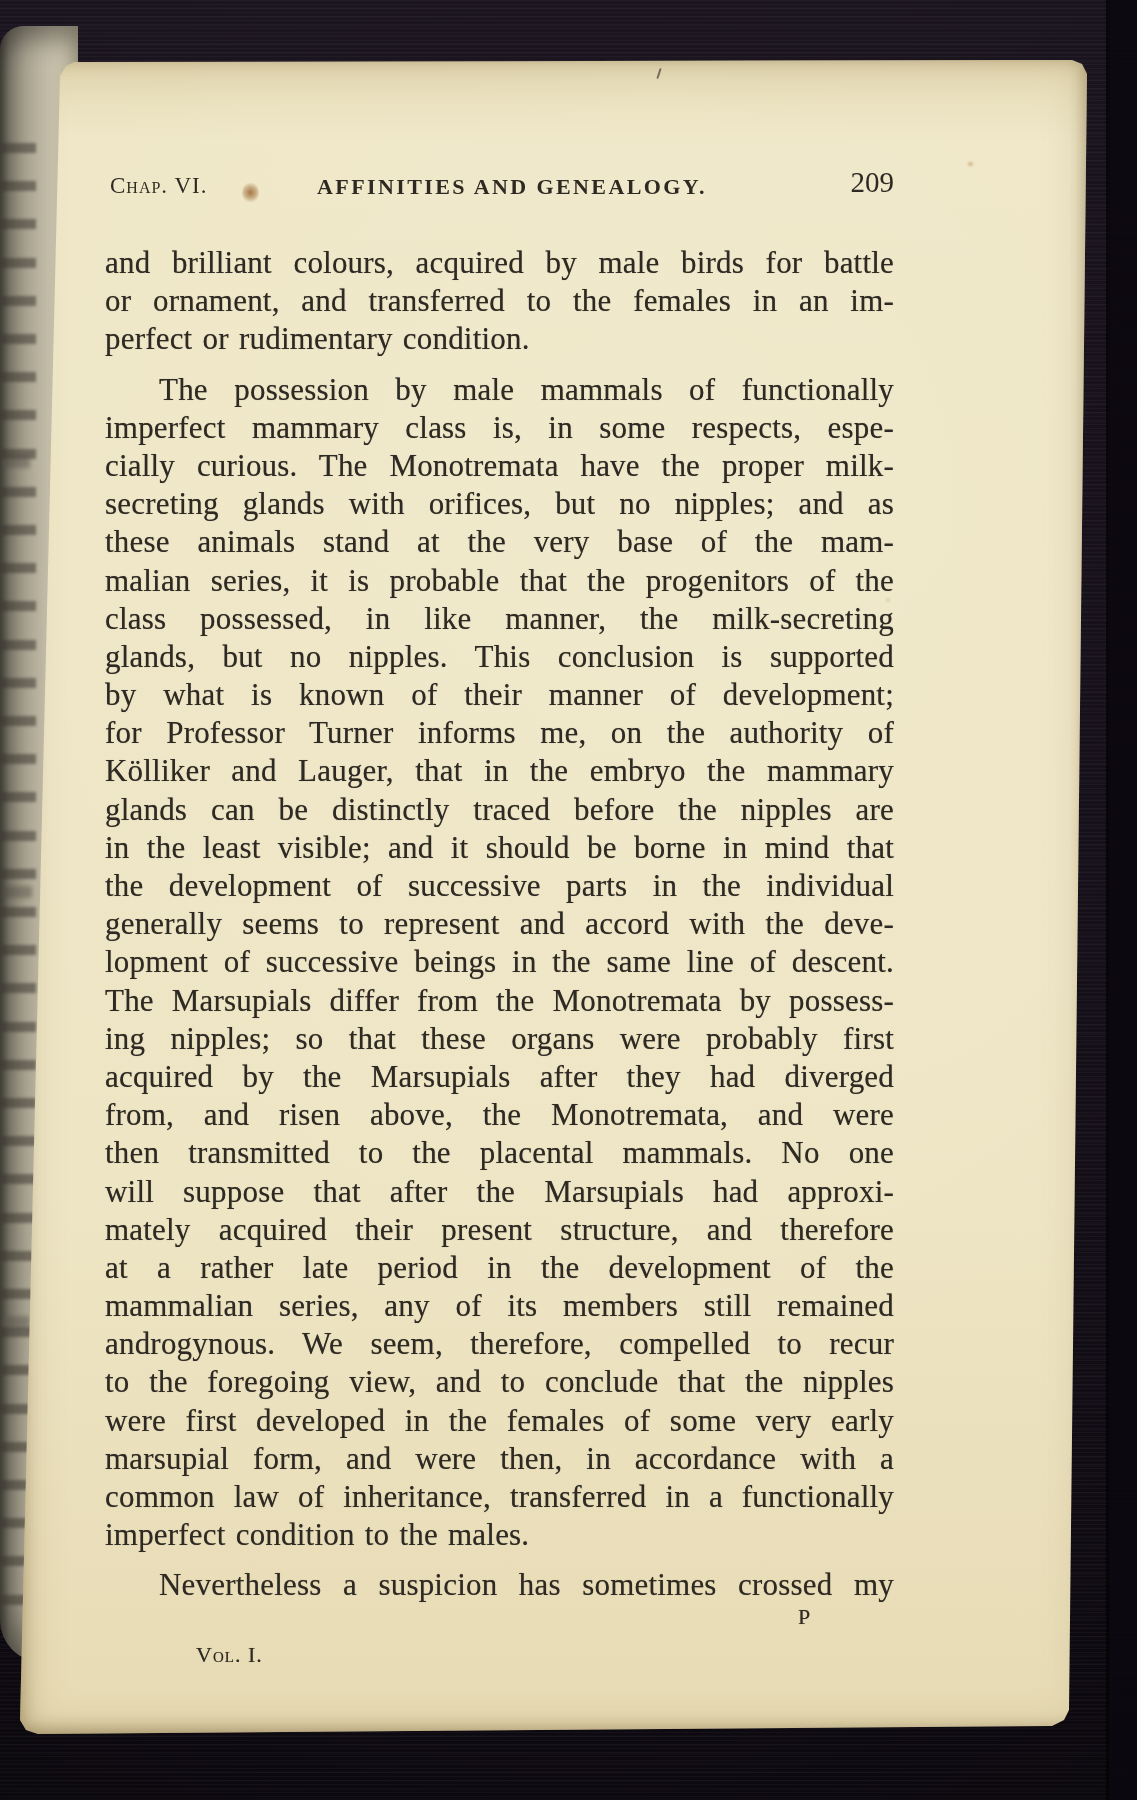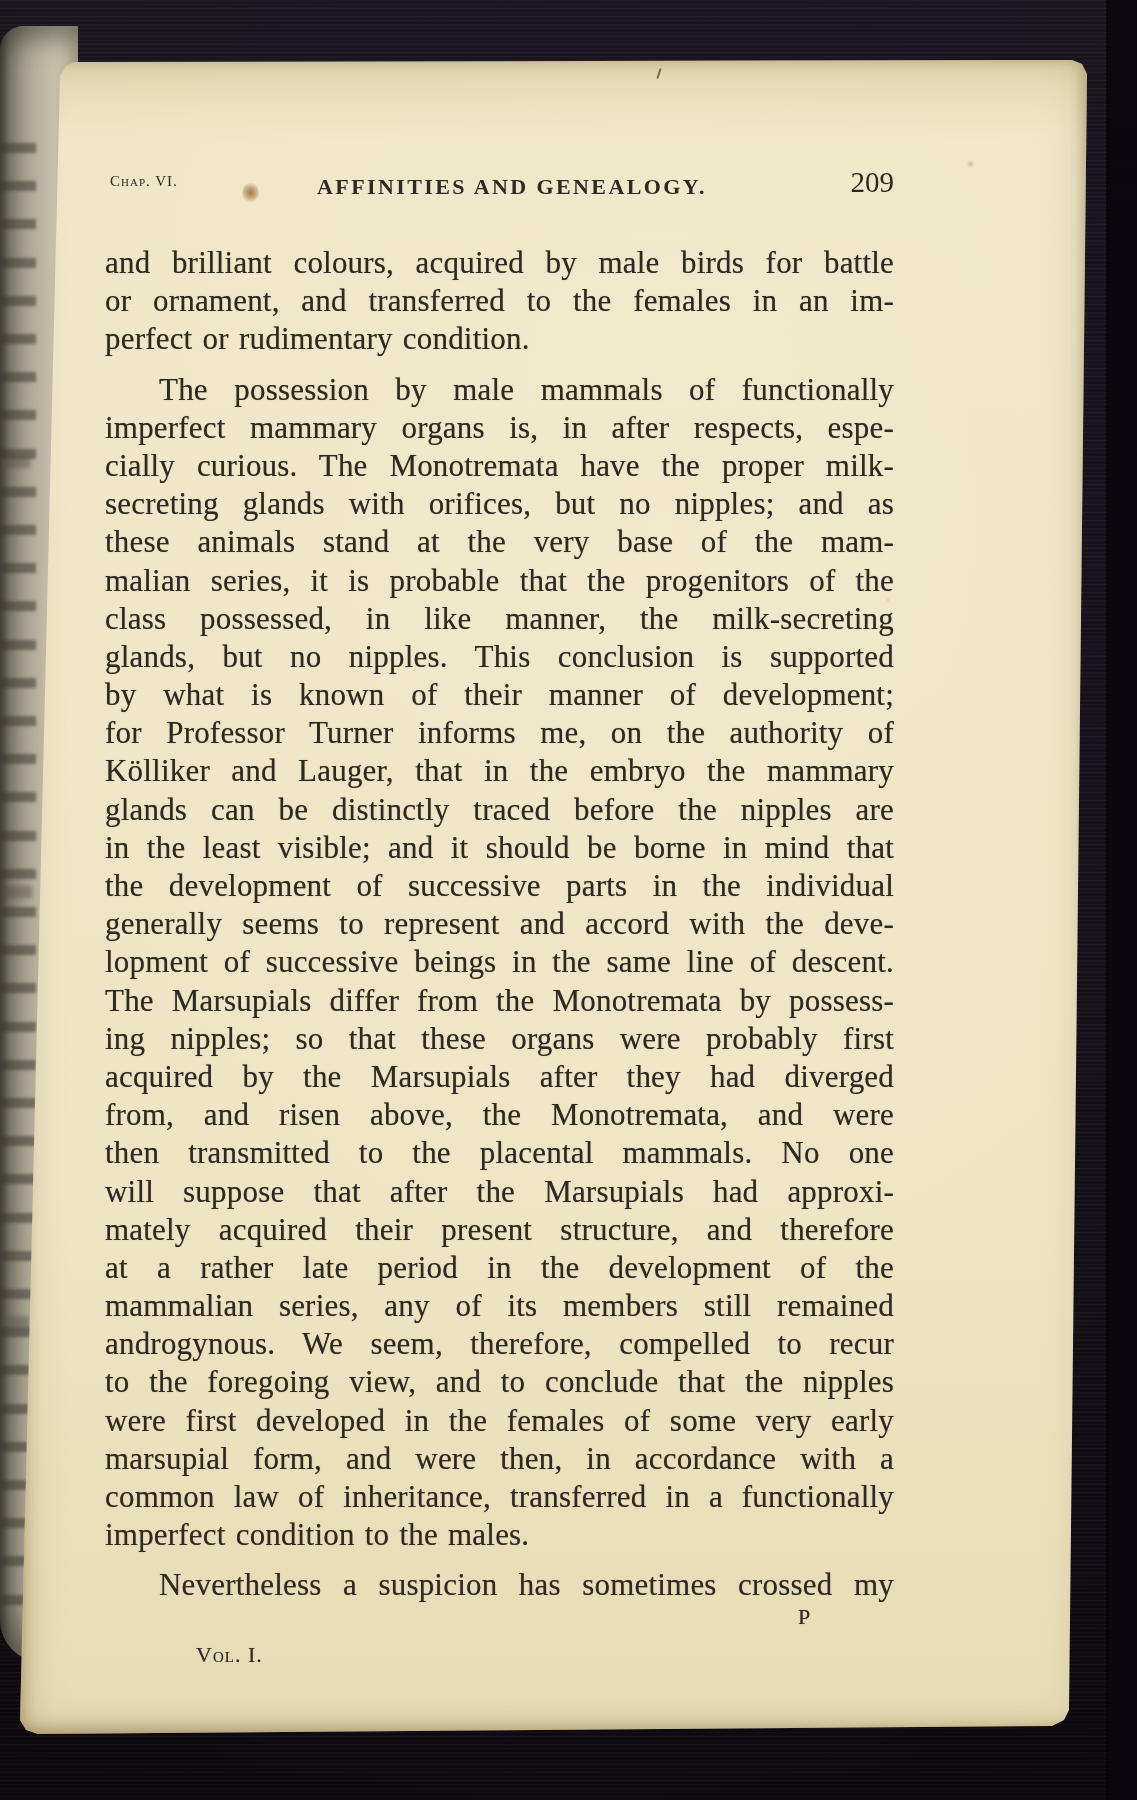--- a/index.html
+++ b/index.html
@@ -47,21 +47,21 @@
       linear-gradient(180deg,#e5dab3 0%, #efe7c7 5%, #eee5c4 68%, #e7dbb4 100%);
     box-shadow:
       inset 0 0 46px rgba(112,88,40,.24),
       inset 0 -8px 16px rgba(92,70,30,.28),
       inset 8px 0 20px rgba(120,100,55,.18),
       inset -6px 0 14px rgba(120,100,55,.16);
     color:#2e2a23;
   }
   .page *{position:absolute;}
   
-  .chap{left:90px;top:115px;font-size:15px;font-variant:small-caps;letter-spacing:1px;white-space:nowrap;}
+  .chap{left:90px;top:115px;font-size:23px;font-variant:small-caps;letter-spacing:1px;white-space:nowrap;}
   .rtitle{left:268px;top:116px;width:448px;text-align:center;font-size:22px;letter-spacing:2.4px;white-space:nowrap;font-weight:bold;}
   .pagenum{left:794px;top:108px;width:80px;text-align:right;font-size:29px;}
   
   .body-block{left:85px;top:186px;width:789px;font-size:31px;letter-spacing:.2px;word-spacing:2.2px;
     text-shadow:0 0 .7px rgba(46,42,35,.55);position:absolute;}
   .ln{position:relative;height:38.2px;line-height:38.2px;text-align:justify;text-align-last:left;overflow:visible;}
   .ln.j{text-align-last:justify;}
   .ln.ind{padding-left:54px;margin-top:12px;}
   
   .vol{left:176px;top:1548px;font-size:22px;font-variant:small-caps;letter-spacing:1px;text-shadow:0 0 .7px rgba(46,42,35,.5);margin-top:36px;}
@@ -101,21 +101,21 @@
 
   <div class="chap">Chap. VI.</div>
   <div class="rtitle">AFFINITIES AND GENEALOGY.</div>
   <div class="pagenum">209</div>
 
   <div class="body-block">
     <div class="ln j">and brilliant colours, acquired by male birds for battle</div>
     <div class="ln j">or ornament, and transferred to the females in an im-</div>
     <div class="ln">perfect or rudimentary condition.</div>
     <div class="ln j ind">The possession by male mammals of functionally</div>
-    <div class="ln j">imperfect mammary organs is, in after respects, espe-</div>
+    <div class="ln j">imperfect mammary class is, in some respects, espe-</div>
     <div class="ln j">cially curious. The Monotremata have the proper milk-</div>
     <div class="ln j">secreting glands with orifices, but no nipples; and as</div>
     <div class="ln j">these animals stand at the very base of the mam-</div>
     <div class="ln j">malian series, it is probable that the progenitors of the</div>
     <div class="ln j">class possessed, in like manner, the milk-secreting</div>
     <div class="ln j">glands, but no nipples. This conclusion is supported</div>
     <div class="ln j">by what is known of their manner of development;</div>
     <div class="ln j">for Professor Turner informs me, on the authority of</div>
     <div class="ln j">Kölliker and Lauger, that in the embryo the mammary</div>
     <div class="ln j">glands can be distinctly traced before the nipples are</div>

